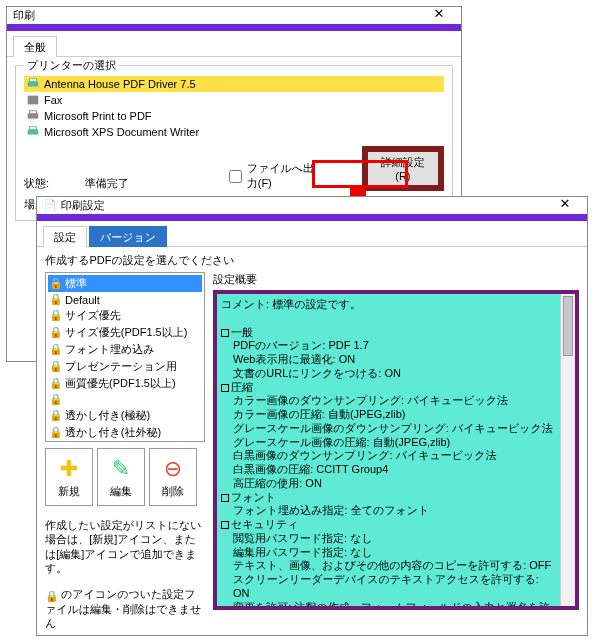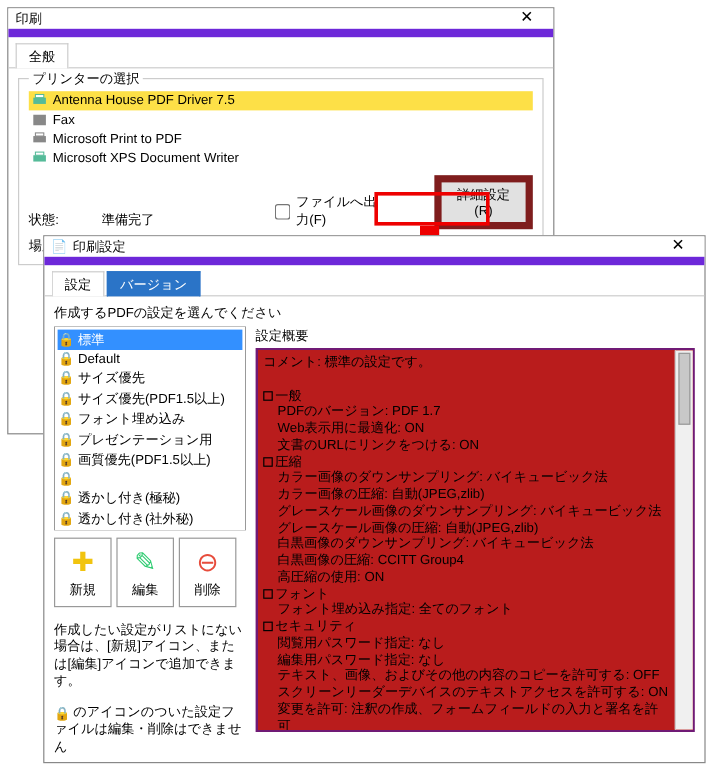--- a/index.html
+++ b/index.html
@@ -27,21 +27,21 @@
 .sidebar{float:left;width:160px}
 .main{margin-left:168px}
 .lst{border:1px solid #999;background:#fff;height:170px;overflow:auto;padding:2px}
 .li{display:flex;align-items:center;padding:1px;cursor:pointer}
 .li.sel{background:#3390ff;color:#fff}
 .lock{width:13px;height:13px;margin-right:3px;display:inline-block}
 .icorow{display:flex;gap:4px;margin-top:6px}
 .icobtn{border:1px solid #999;width:48px;height:58px;display:flex;flex-direction:column;align-items:center;justify-content:center;gap:2px;cursor:pointer}
 .icobtn .big{font-size:22px}
 .note{margin-top:12px;line-height:1.3}
-.sumbox{border:2px solid #701a75;background:#b91c1c;height:320px;overflow:auto;padding:4px;line-height:1.25;position:relative}
+.sumbox{border:4px solid #701a75;background:#5eead4;height:320px;overflow:auto;padding:4px;line-height:1.25;position:relative}
 .sq{display:inline-block;width:8px;height:8px;border:1px solid #000;margin-right:2px;vertical-align:middle}
 .btnrow{position:absolute;right:10px;bottom:8px;display:flex;gap:6px}
 .tab.blue{background:#2b74c7;color:#fff;border-color:#2b74c7}
 .sb{position:absolute;right:0;top:0;bottom:0;width:15px;background:#f0f0f0;border-left:1px solid #ccc}
 .sb .th{position:absolute;left:2px;right:2px;top:2px;height:60px;background:#c8c8c8;border:1px solid #999}
 </style>
 </head>
 <body>
 
 <div class="win" style="left:6px;top:6px;width:456px;height:356px">

